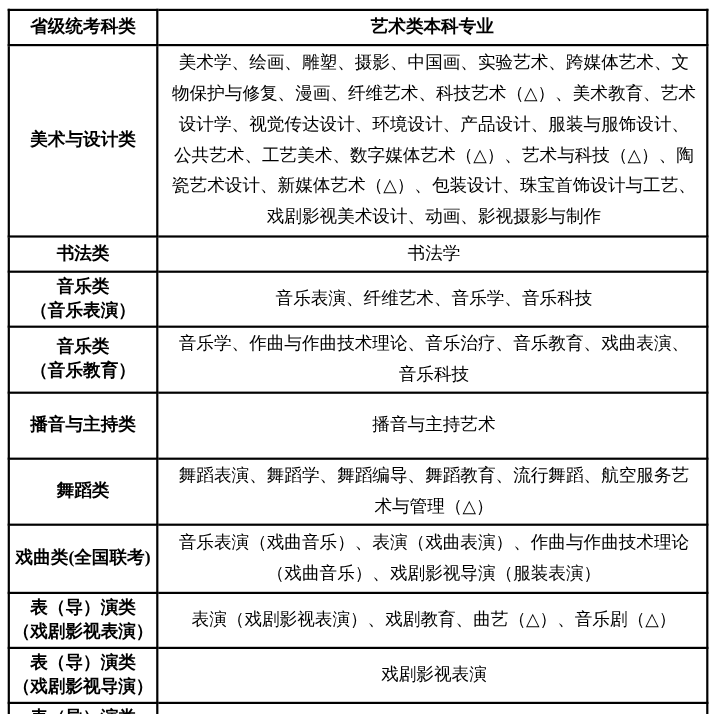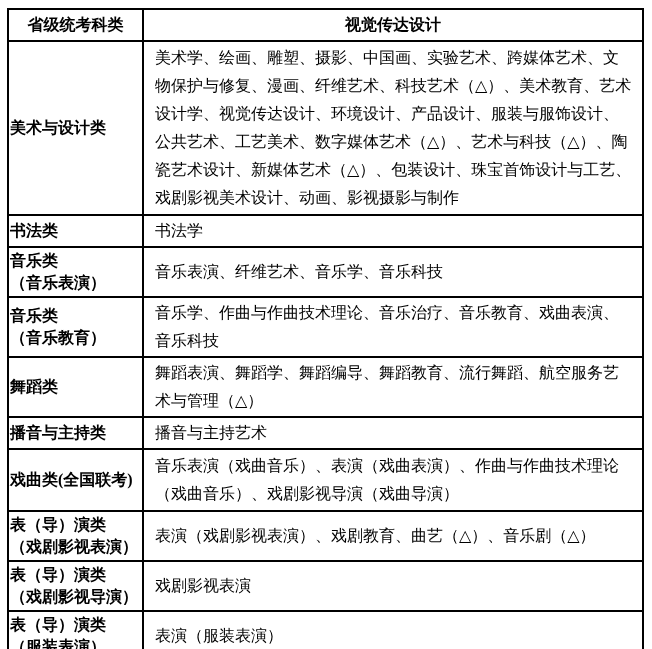--- a/index.html
+++ b/index.html
@@ -33,28 +33,28 @@
   
   tr.header-row { height: 32px; }
   th.header-cell {
     font-weight: bold;
     padding: 2px 2px;
     line-height: 24px;
   }
   
   td.category-cell {
     font-weight: bold;
-    text-align: left;
+    text-align: center;
     line-height: 22px;
     padding: 2px 1px;
     font-size: 15.5px;
   }
   
   td.majors-cell {
-    text-align: left;
+    text-align: center;
     line-height: 28px;
     padding: 1px 8px 1px 11px;
     font-weight: normal;
   }
   
   tbody tr:nth-child(1)  { height: 174px; }
   tbody tr:nth-child(2)  { height: 22px; }
   tbody tr:nth-child(3)  { height: 50px; }
   tbody tr:nth-child(4)  { height: 56px; }
   tbody tr:nth-child(5)  { height: 60px; }
@@ -69,21 +69,21 @@
 
 <div class="page">
   <table class="exam-table">
     <colgroup>
       <col class="col-category">
       <col class="col-majors">
     </colgroup>
     <thead>
       <tr class="header-row">
         <th class="header-cell">省级统考科类</th>
-        <th class="header-cell">视觉传达设计</th>
+        <th class="header-cell">艺术类本科专业</th>
       </tr>
     </thead>
     <tbody>
   <tr>
     <td class="category-cell">美术与设计类</td>
     <td class="majors-cell">美术学、绘画、雕塑、摄影、中国画、实验艺术、跨媒体艺术、文物保护与修复、漫画、纤维艺术、科技艺术（△）、美术教育、艺术设计学、视觉传达设计、环境设计、产品设计、服装与服饰设计、公共艺术、工艺美术、数字媒体艺术（△）、艺术与科技（△）、陶瓷艺术设计、新媒体艺术（△）、包装设计、珠宝首饰设计与工艺、戏剧影视美术设计、动画、影视摄影与制作</td>
   </tr>
 
   <tr>
     <td class="category-cell">书法类</td>
@@ -94,32 +94,32 @@
     <td class="category-cell">音乐类<br>（音乐表演）</td>
     <td class="majors-cell">音乐表演、纤维艺术、音乐学、音乐科技</td>
   </tr>
 
   <tr>
     <td class="category-cell">音乐类<br>（音乐教育）</td>
     <td class="majors-cell">音乐学、作曲与作曲技术理论、音乐治疗、音乐教育、戏曲表演、音乐科技</td>
   </tr>
 
   <tr>
+    <td class="category-cell">播音与主持类</td>
+    <td class="majors-cell">播音与主持艺术</td>
+  </tr>
+
+  <tr>
     <td class="category-cell">舞蹈类</td>
     <td class="majors-cell">舞蹈表演、舞蹈学、舞蹈编导、舞蹈教育、流行舞蹈、航空服务艺术与管理（△）</td>
   </tr>
 
   <tr>
-    <td class="category-cell">播音与主持类</td>
-    <td class="majors-cell">播音与主持艺术</td>
-  </tr>
-
-  <tr>
     <td class="category-cell">戏曲类(全国联考)</td>
-    <td class="majors-cell">音乐表演（戏曲音乐）、表演（戏曲表演）、作曲与作曲技术理论（戏曲音乐）、戏剧影视导演（戏曲导演）</td>
+    <td class="majors-cell">音乐表演（戏曲音乐）、表演（戏曲表演）、作曲与作曲技术理论（戏曲音乐）、戏剧影视导演（服装表演）</td>
   </tr>
 
   <tr>
     <td class="category-cell">表（导）演类<br>（戏剧影视表演）</td>
     <td class="majors-cell">表演（戏剧影视表演）、戏剧教育、曲艺（△）、音乐剧（△）</td>
   </tr>
 
   <tr>
     <td class="category-cell">表（导）演类<br>（戏剧影视导演）</td>
     <td class="majors-cell">戏剧影视表演</td>

